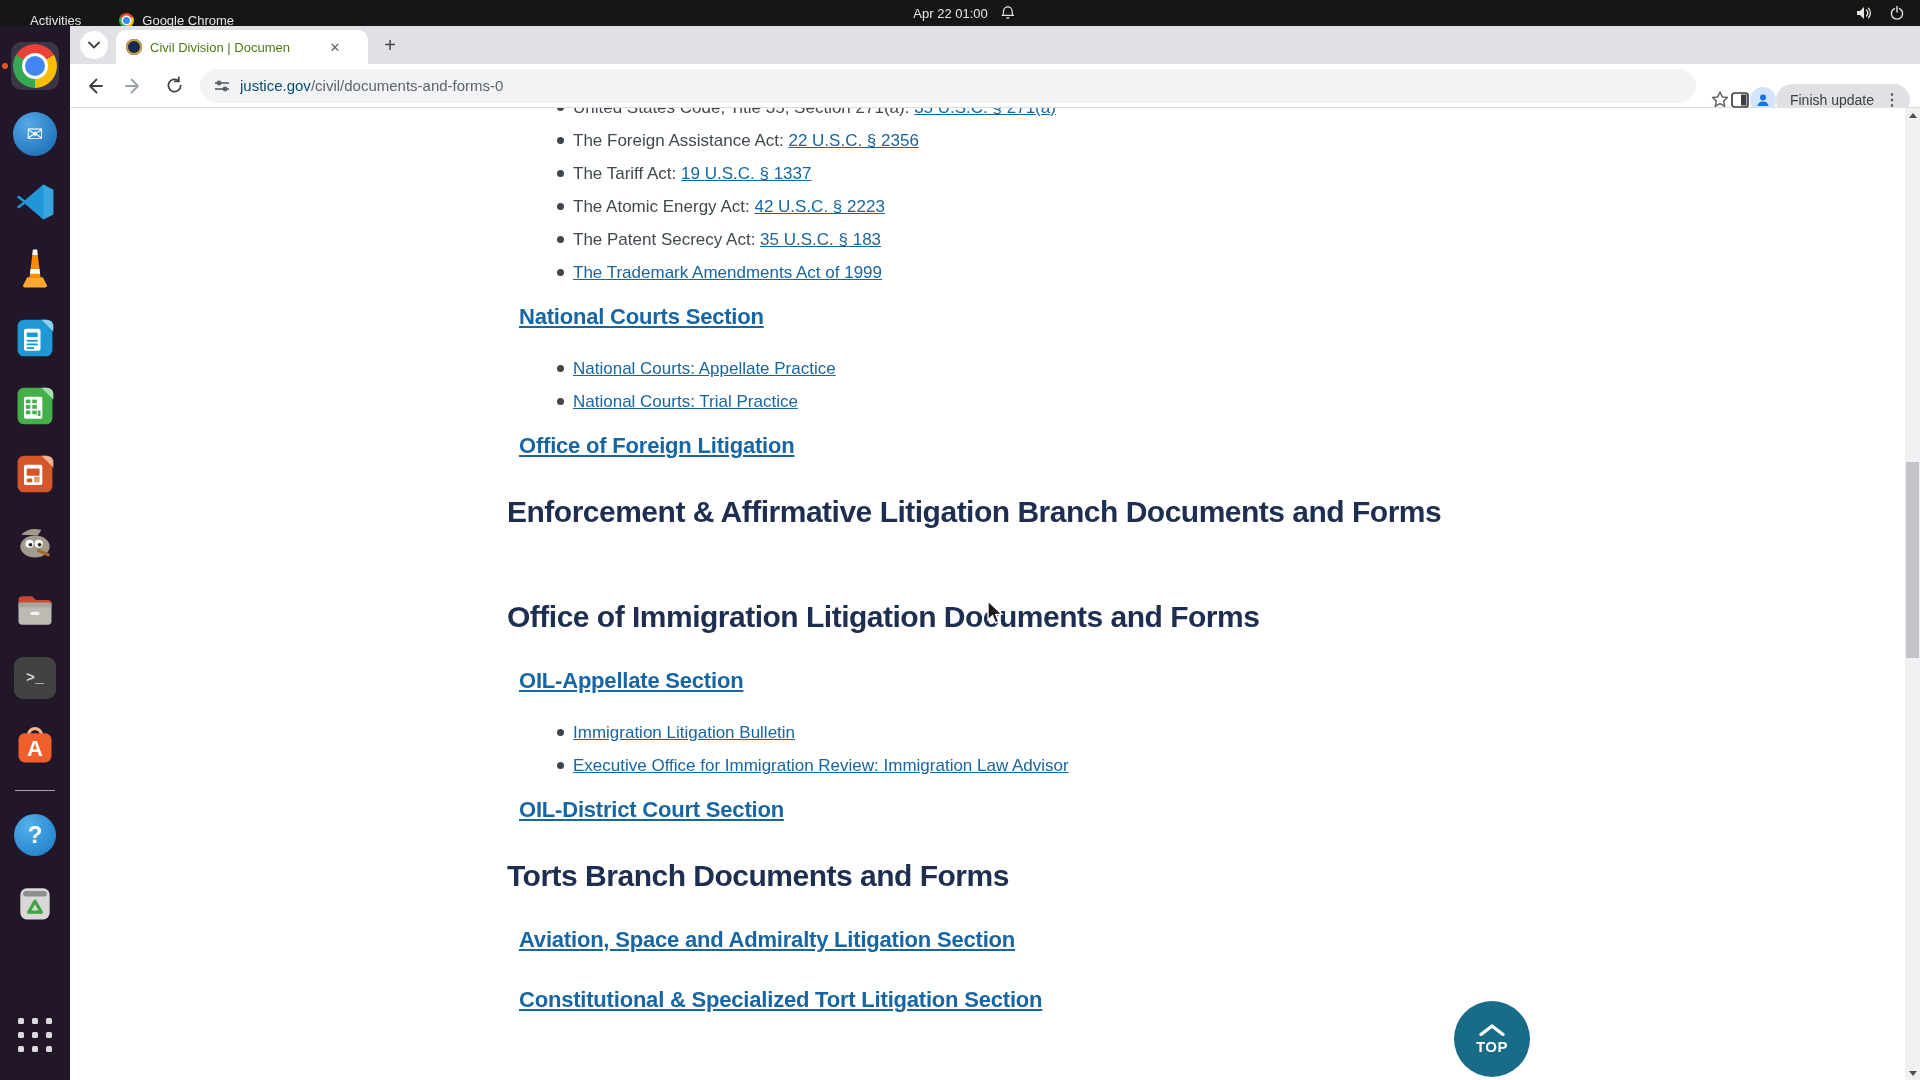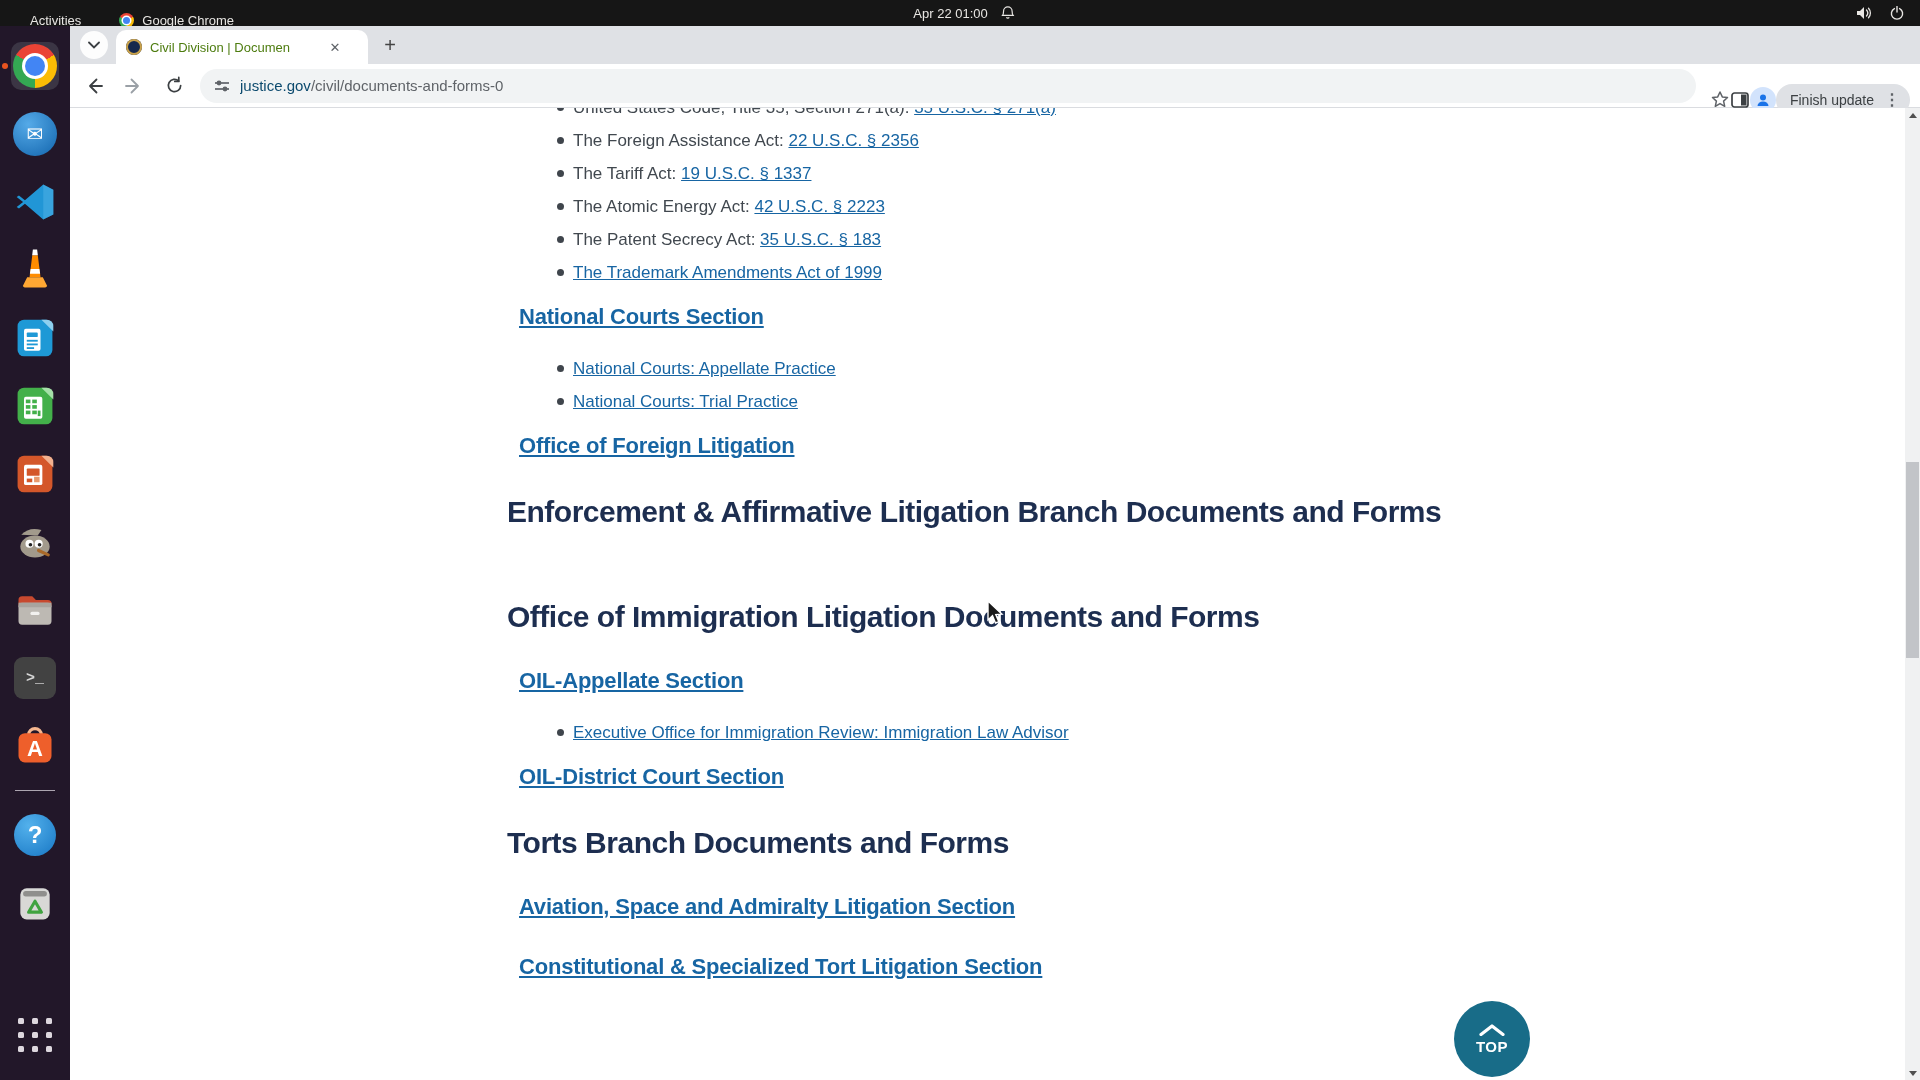--- a/index.html
+++ b/index.html
@@ -349,20 +349,21 @@
         <div class="sec"><a href="#">National Courts Section</a></div>
         <ul class="blist">
           <li><span class="dot"></span><a class="lnk" href="#">National Courts: Appellate Practice</a></li>
           <li><span class="dot"></span><a class="lnk" href="#">National Courts: Trial Practice</a></li>
         </ul>
         <div class="sec"><a href="#">Office of Foreign Litigation</a></div>
         <h2>Enforcement &amp; Affirmative Litigation Branch Documents and Forms</h2>
         <h2>Office of Immigration Litigation Documents and Forms</h2>
         <div class="sec"><a href="#">OIL-Appellate Section</a></div>
         <ul class="blist">
+          <li><span class="dot"></span><a class="lnk" href="#">Immigration Litigation Bulletin</a></li>
           <li><span class="dot"></span><a class="lnk" href="#">Executive Office for Immigration Review: Immigration Law Advisor</a></li>
         </ul>
         <div class="sec"><a href="#">OIL-District Court Section</a></div>
         <h2>Torts Branch Documents and Forms</h2>
         <div class="sec"><a href="#">Aviation, Space and Admiralty Litigation Section</a></div>
         <div class="sec"><a href="#">Constitutional &amp; Specialized Tort Litigation Section</a></div>
       </div>
 
     <div id="scrollbar">
       <span class="arrow up">

